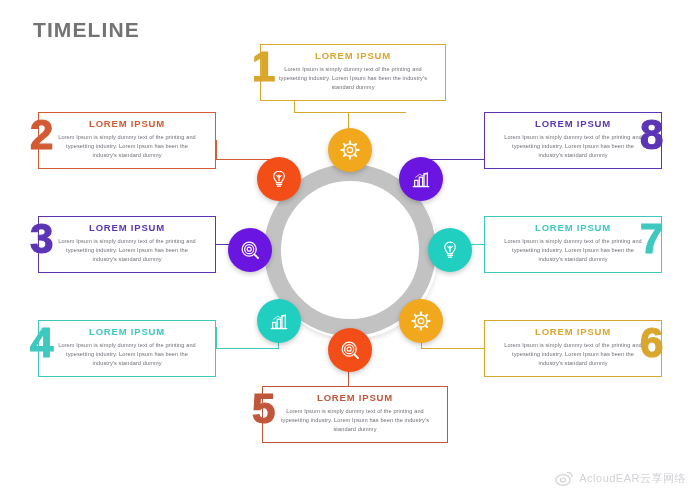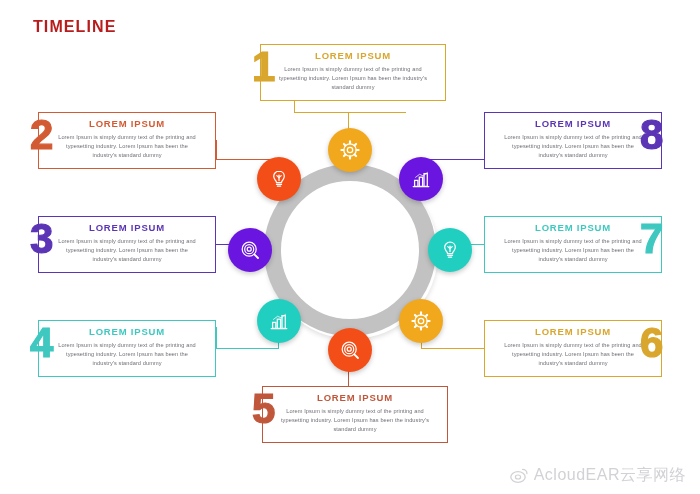--- a/index.html
+++ b/index.html
@@ -8,22 +8,22 @@
     background:#ffffff;
     font-family:"Liberation Sans", sans-serif;
     overflow:hidden;
     position:relative;
   }
   #stage{position:absolute;inset:0;width:700px;height:494px;}
 
   
   .title-block{position:absolute;left:33px;top:18px;line-height:1.18;}
   .title-main{
-    font-size:16px;font-weight:bold;letter-spacing:1.1px;
-    color:#b91c1c;
+    font-size:21px;font-weight:bold;letter-spacing:1.1px;
+    color:#737373;
   }
   .title-sub{
     font-size:14px;font-weight:normal;letter-spacing:2.0px;
     color:#6b6a8f;
   }
 
   
   .card{
     position:absolute;
     box-sizing:border-box;
@@ -80,21 +80,21 @@
     width:44px;height:44px;border-radius:50%;
     display:flex;align-items:center;justify-content:center;
     box-shadow:0 2px 5px rgba(0,0,0,.22);
   }
   .bubble svg{display:block;}
 
   
   .watermark{
     position:absolute;right:14px;bottom:8px;
     display:flex;align-items:center;gap:5px;
-    color:#d2d2d6;font-size:16px;letter-spacing:.5px;
+    color:#d2d2d6;font-size:11px;letter-spacing:.5px;
     user-select:none;
   }
   .watermark .wm-text{font-family:"Liberation Sans", sans-serif;}
 </style>
 </head>
 <body>
 
 <div id="stage">
 
   <div class="title-block">

